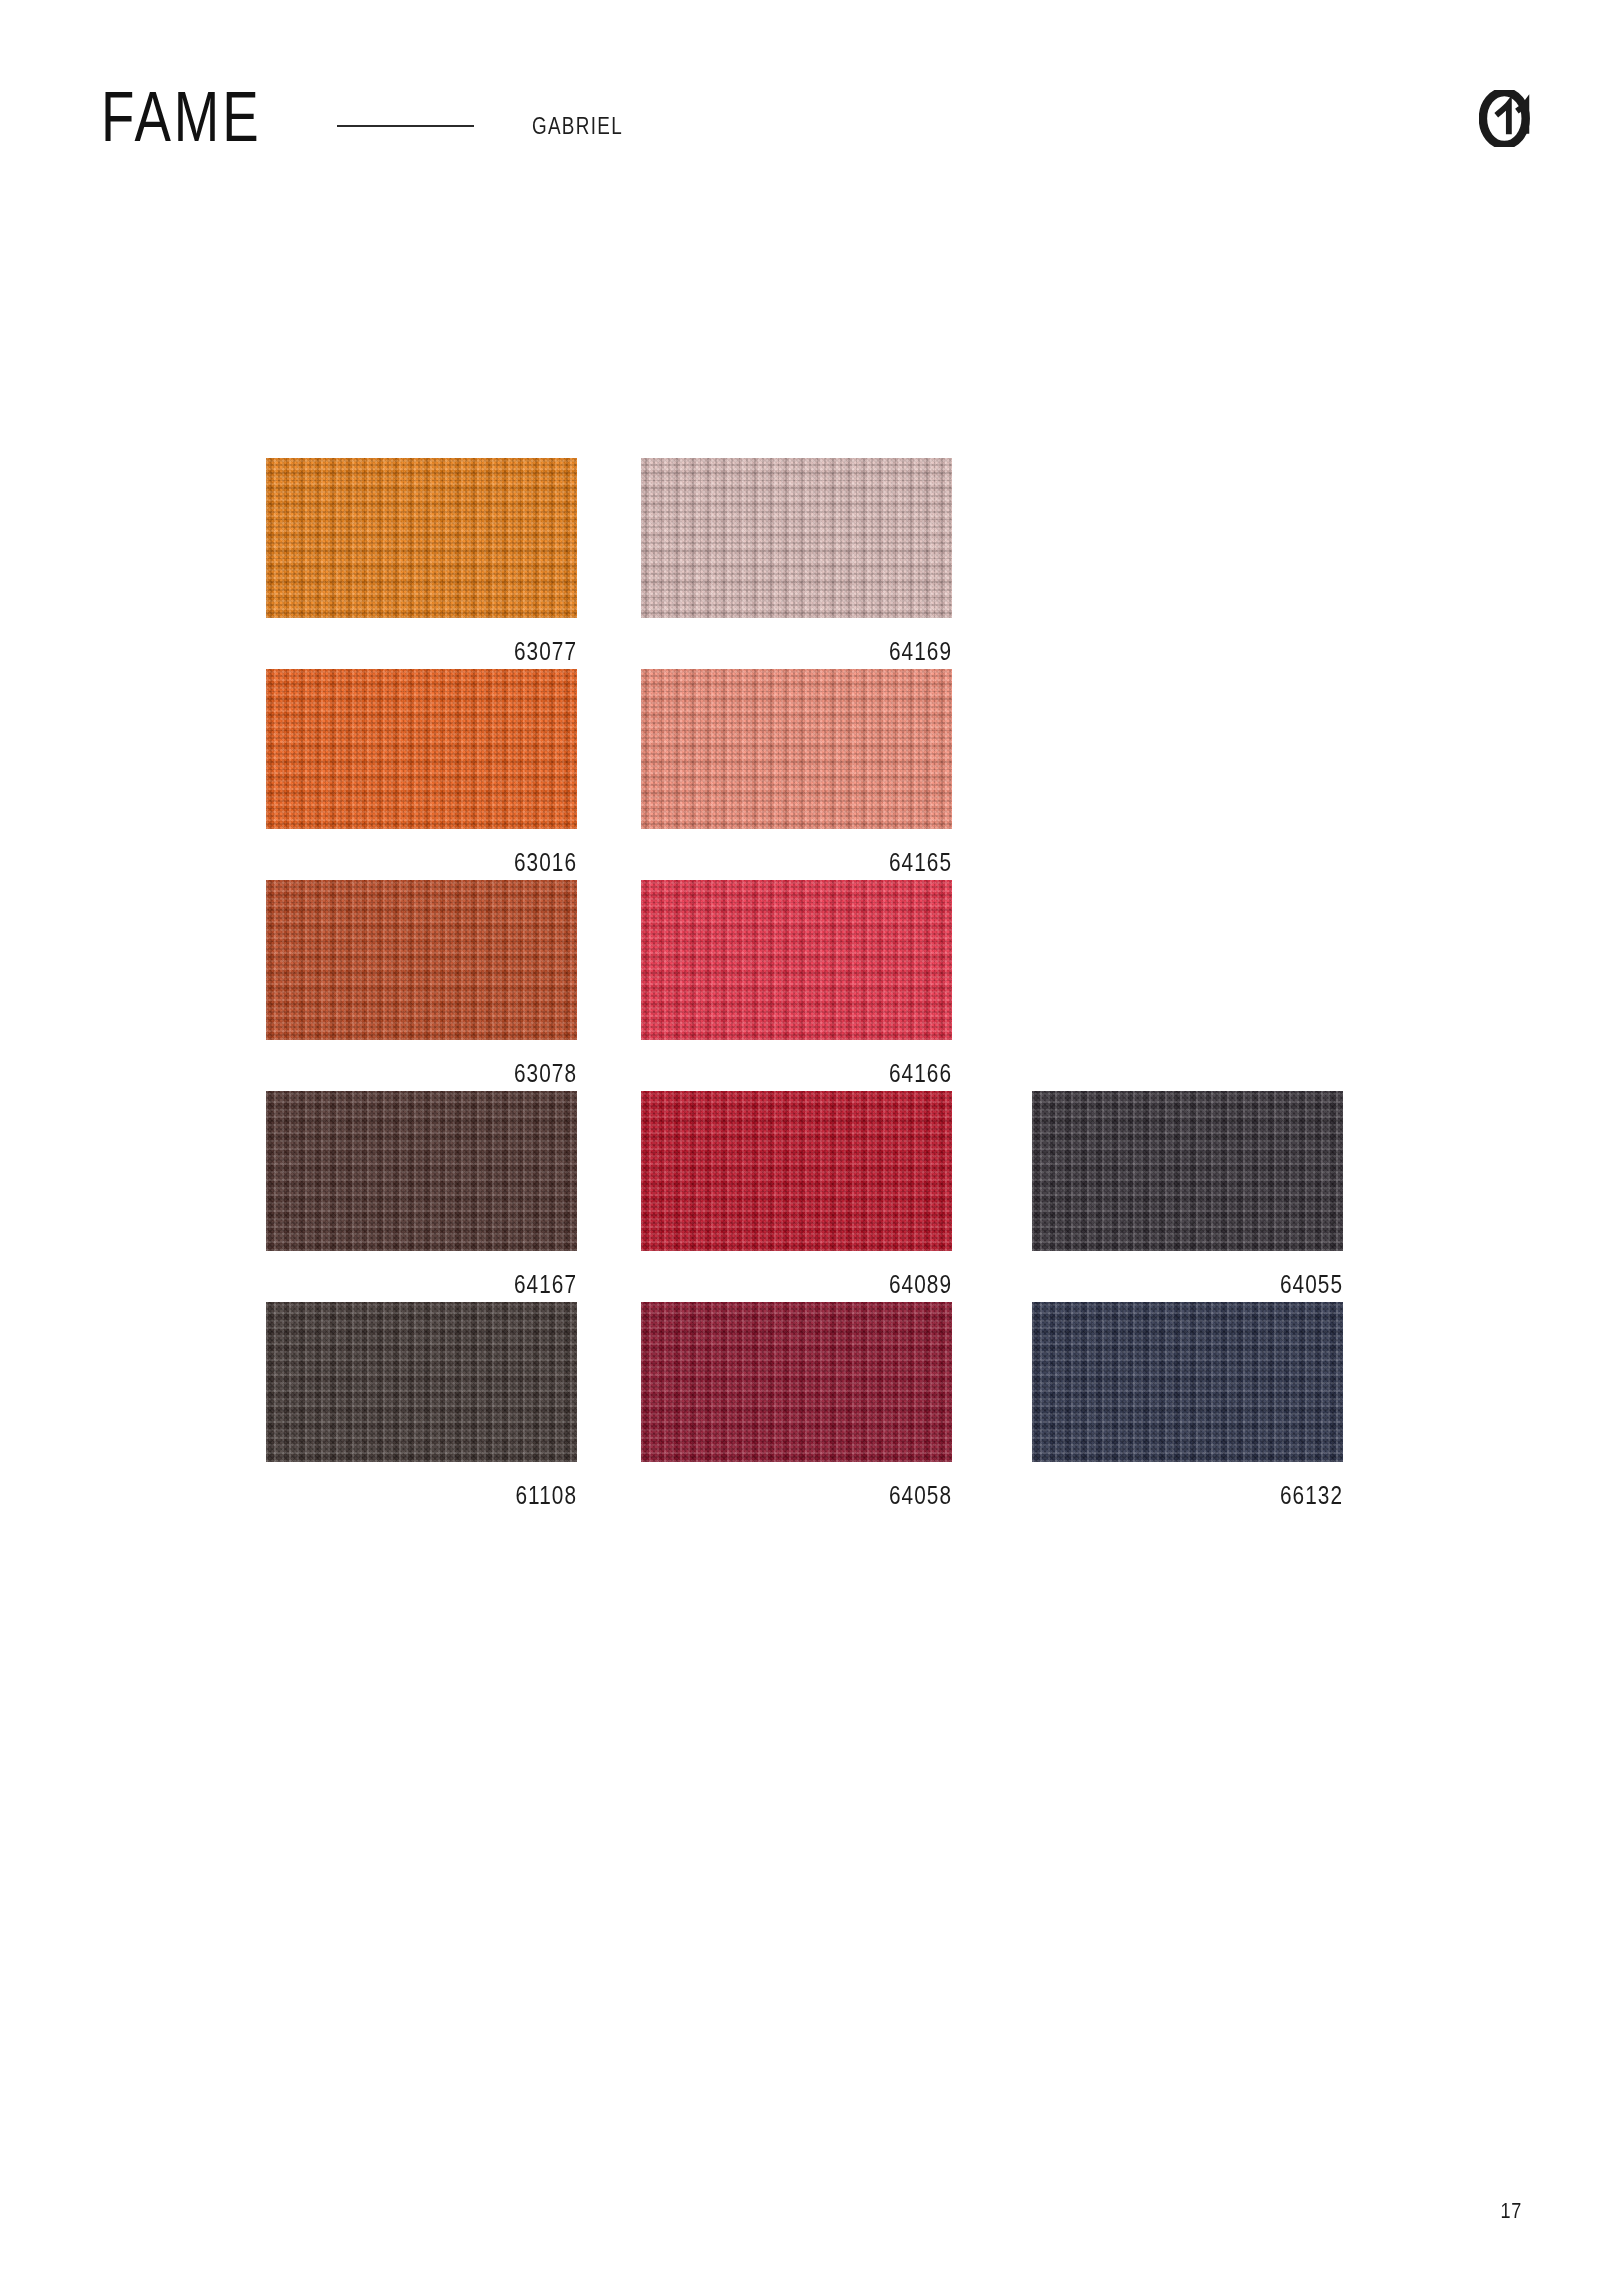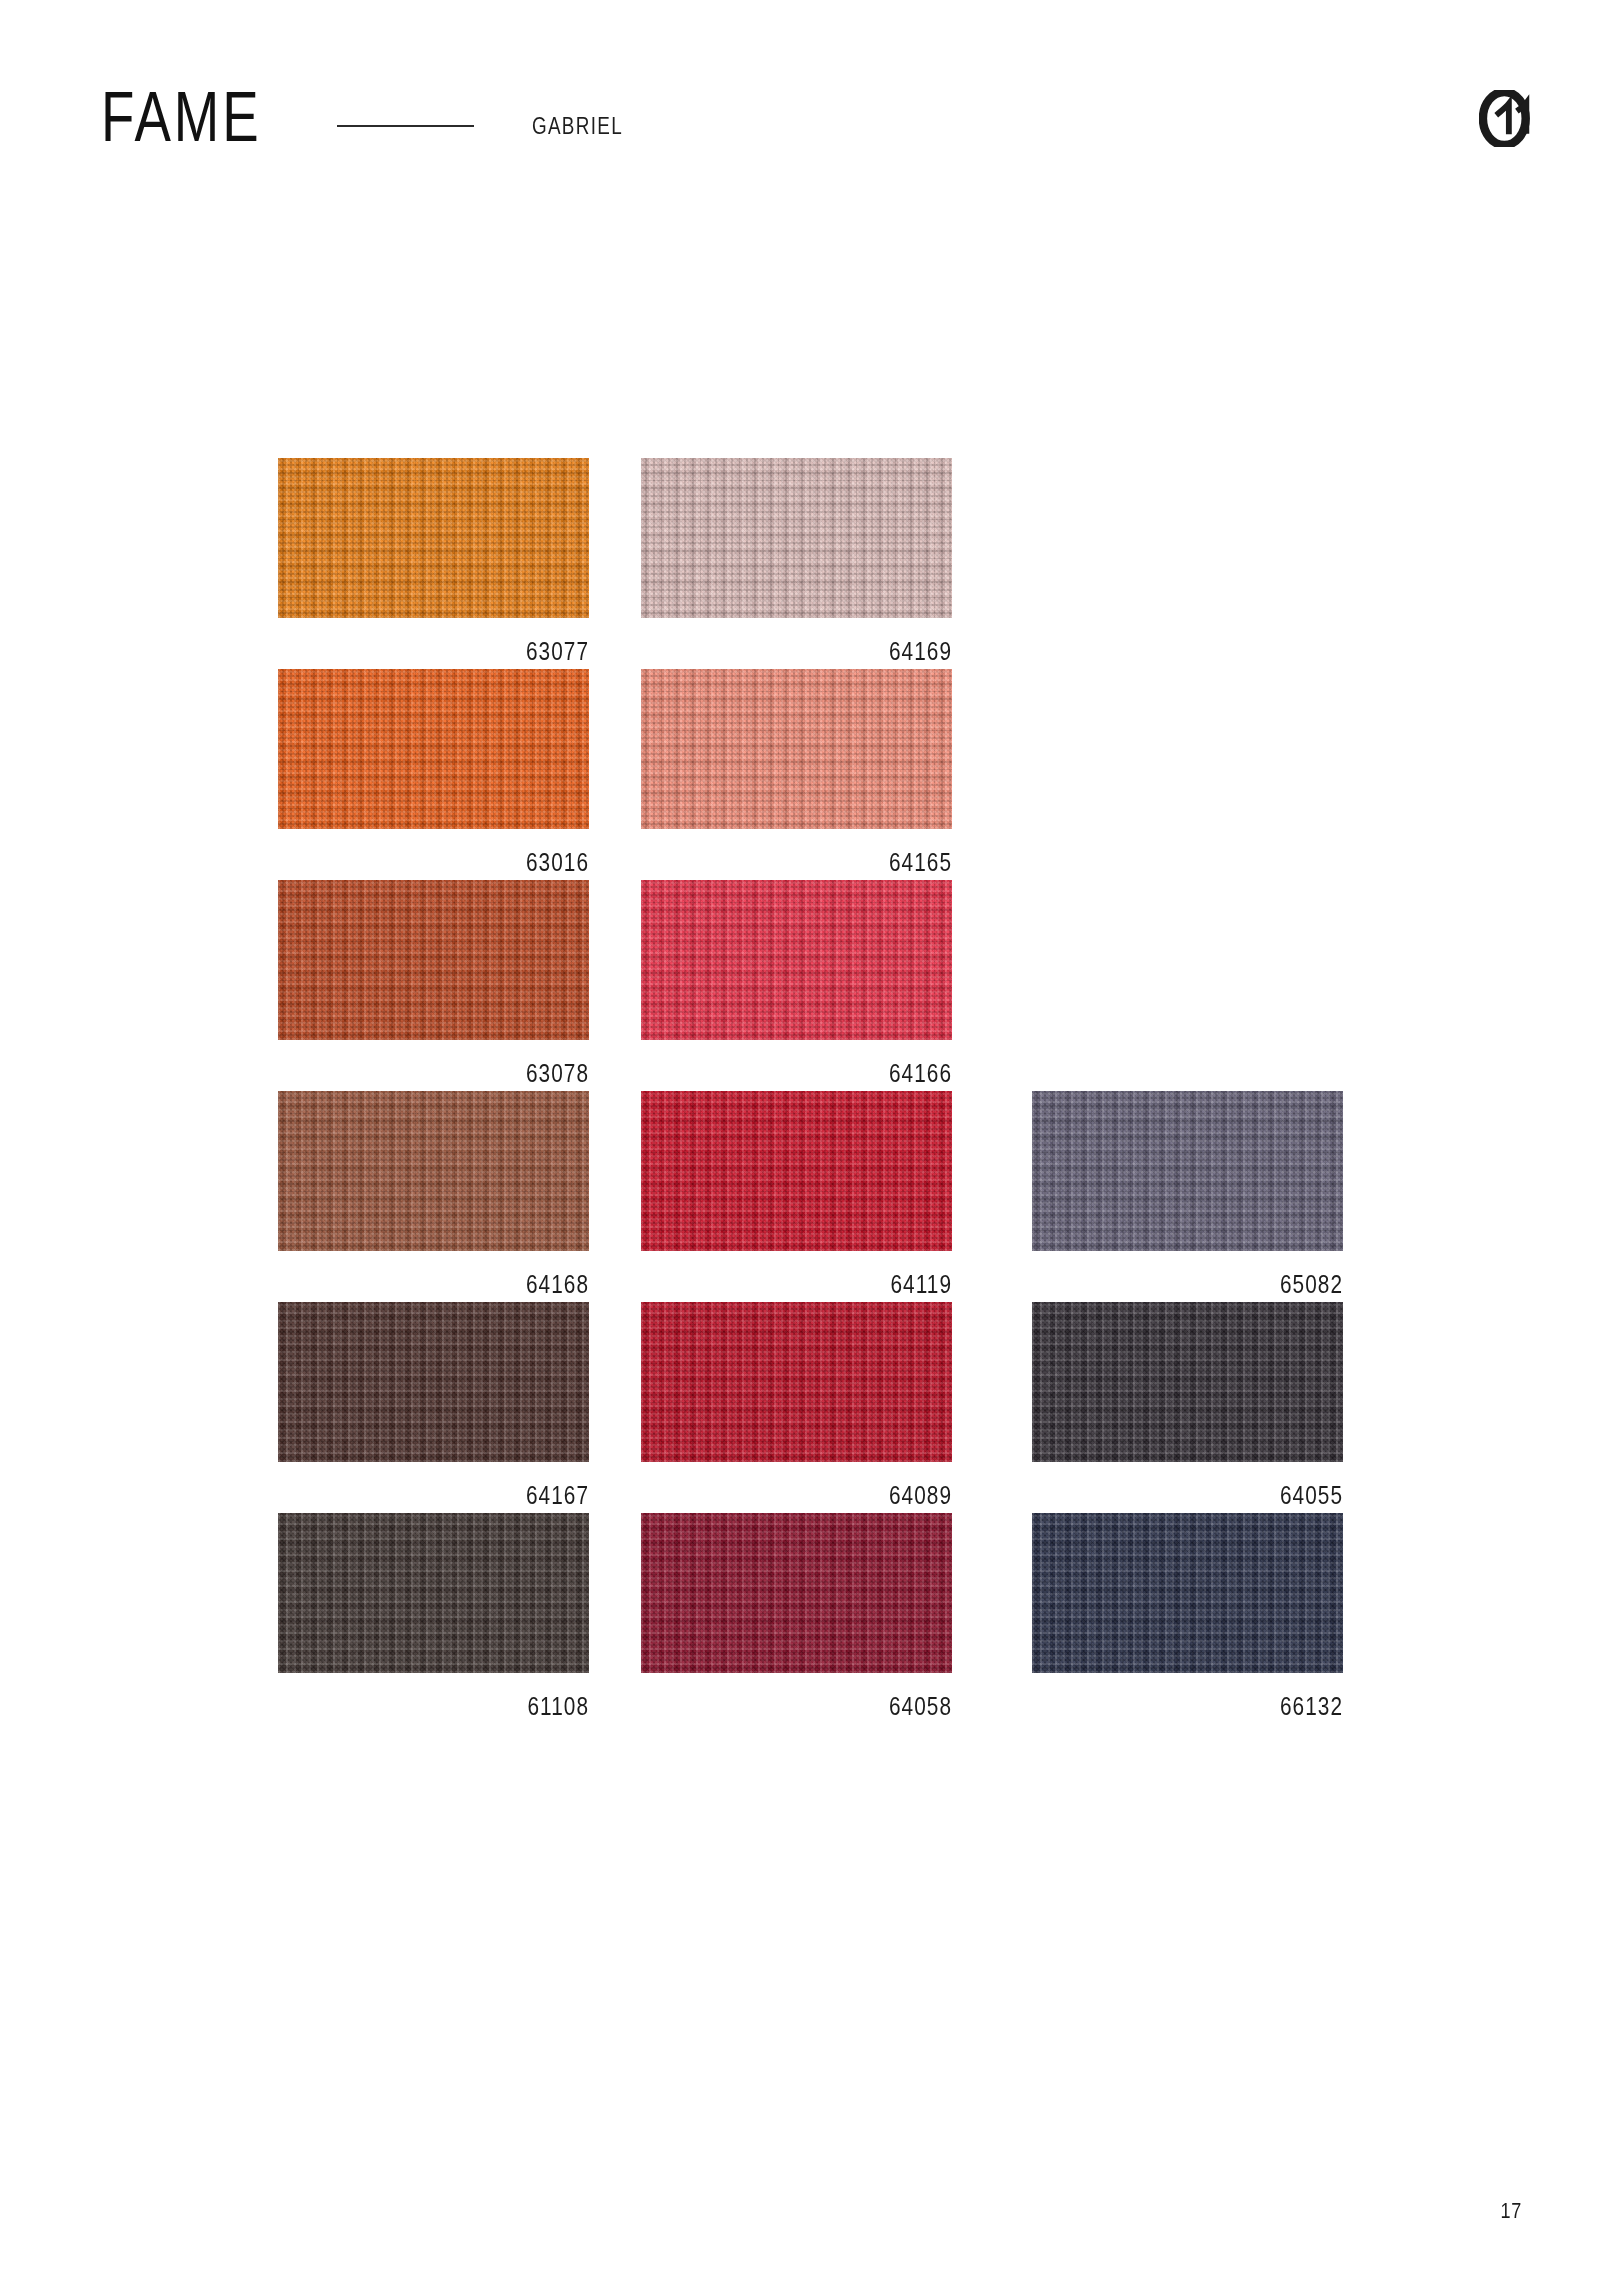--- a/index.html
+++ b/index.html
@@ -78,21 +78,21 @@
   }
   .swatch-row {
     position: relative;
     height: 211px;
   }
   .swatch-cell {
     position: absolute;
     top: 0;
     width: 311px;
   }
-  .swatch-cell.col-0 { left: 16px; }
+  .swatch-cell.col-0 { left: 4px; }
   .swatch-cell.col-1 { left: 379px; }
   .swatch-cell.col-2 { left: 770px; }
 
   .swatch-chip {
     position: relative;
     width: 311px;
     height: 160px;
     overflow: hidden;
   }
   
@@ -241,43 +241,20 @@
     </div>
     <div class="swatch-cell col-1">
       <div class="swatch-chip" style="background-color: rgb(238, 41, 67);">
         <div class="weave"></div>
         <div class="weave-speck"></div>
       </div>
       <div class="swatch-label">64166</div>
     </div>
   </div>
 
-  <div class="swatch-row">
-    <div class="swatch-cell col-0">
-      <div class="swatch-chip" style="background-color: rgb(155, 82, 55);">
-        <div class="weave"></div>
-        <div class="weave-speck"></div>
-      </div>
-      <div class="swatch-label">64168</div>
-    </div>
-    <div class="swatch-cell col-1">
-      <div class="swatch-chip" style="background-color: rgb(208, 10, 34);">
-        <div class="weave"></div>
-        <div class="weave-speck"></div>
-      </div>
-      <div class="swatch-label">64119</div>
-    </div>
-    <div class="swatch-cell col-2">
-      <div class="swatch-chip" style="background-color: rgb(97, 92, 117);">
-        <div class="weave"></div>
-        <div class="weave-speck"></div>
-      </div>
-      <div class="swatch-label">65082</div>
-    </div>
-  </div>
 
   <div class="swatch-row">
     <div class="swatch-cell col-0">
       <div class="swatch-chip" style="background-color: rgb(74, 43, 38);">
         <div class="weave"></div>
         <div class="weave-speck"></div>
       </div>
       <div class="swatch-label">64167</div>
     </div>
     <div class="swatch-cell col-1">

